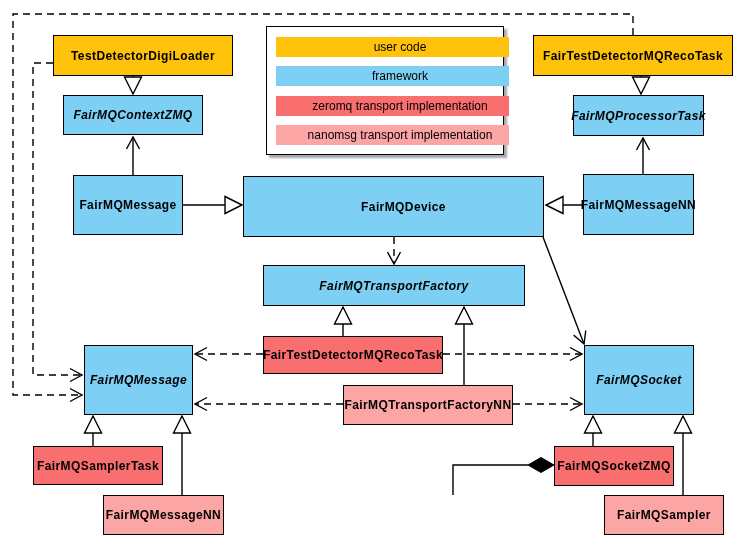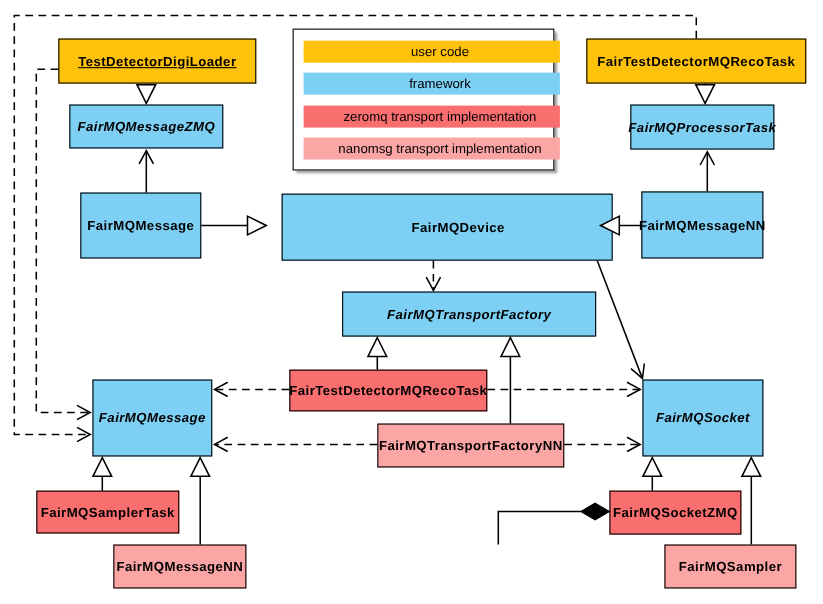--- a/index.html
+++ b/index.html
@@ -24,28 +24,28 @@
 
 <div class="canvas">
 
   <div class="legend">
     <div class="legend-row cat-user" style="top:10px;">user code</div>
     <div class="legend-row cat-framework" style="top:39px;">framework</div>
     <div class="legend-row cat-zeromq" style="top:69px;">zeromq transport implementation</div>
     <div class="legend-row cat-nanomsg" style="top:98px;">nanomsg transport implementation</div>
   </div>
 
-  <div class="node cat-user" style="left:53px;top:35px;width:180px;height:41px;text-decoration:underline;">TestDetectorDigiLoader</div>
+  <div class="node cat-user" style="left:53px;top:35px;width:180px;height:41px;">TestDetectorDigiLoader</div>
   <div class="node cat-user" style="left:533px;top:35px;width:200px;height:41px;">FairTestDetectorMQRecoTask</div>
-  <div class="node cat-framework abstract" style="left:63px;top:95px;width:140px;height:40px;">FairMQMessageZMQ</div>
+  <div class="node cat-framework abstract" style="left:63px;top:95px;width:140px;height:40px;">FairMQContextZMQ</div>
   <div class="node cat-framework abstract" style="left:573px;top:95px;width:131px;height:41px;">FairMQProcessorTask</div>
   <div class="node cat-framework" style="left:73px;top:175px;width:110px;height:60px;">FairMQMessage</div>
-  <div class="node cat-framework" style="left:256px;top:176px;width:301px;height:61px;padding-left:20px;">FairMQDevice</div>
+  <div class="node cat-framework" style="left:243px;top:176px;width:301px;height:61px;padding-left:20px;">FairMQDevice</div>
   <div class="node cat-framework" style="left:583px;top:174px;width:111px;height:61px;">FairMQMessageNN</div>
-  <div class="node cat-framework abstract" style="left:263px;top:265px;width:231px;height:41px;margin-left:48px;">FairMQTransportFactory</div>
+  <div class="node cat-framework abstract" style="left:263px;top:265px;width:262px;height:41px;">FairMQTransportFactory</div>
   <div class="node cat-framework abstract" style="left:84px;top:345px;width:109px;height:70px;">FairMQMessage</div>
   <div class="node cat-framework abstract" style="left:584px;top:345px;width:110px;height:70px;">FairMQSocket</div>
   <div class="node cat-zeromq" style="left:263px;top:336px;width:180px;height:38px;">FairTestDetectorMQRecoTask</div>
   <div class="node cat-nanomsg" style="left:343px;top:385px;width:170px;height:40px;">FairMQTransportFactoryNN</div>
   <div class="node cat-zeromq" style="left:33px;top:446px;width:130px;height:39px;">FairMQSamplerTask</div>
   <div class="node cat-nanomsg" style="left:103px;top:495px;width:121px;height:40px;">FairMQMessageNN</div>
   <div class="node cat-zeromq" style="left:554px;top:446px;width:120px;height:40px;">FairMQSocketZMQ</div>
   <div class="node cat-nanomsg" style="left:604px;top:495px;width:120px;height:40px;">FairMQSampler</div>
 
   <svg class="connectors" width="748" height="549" viewBox="0 0 748 549">

